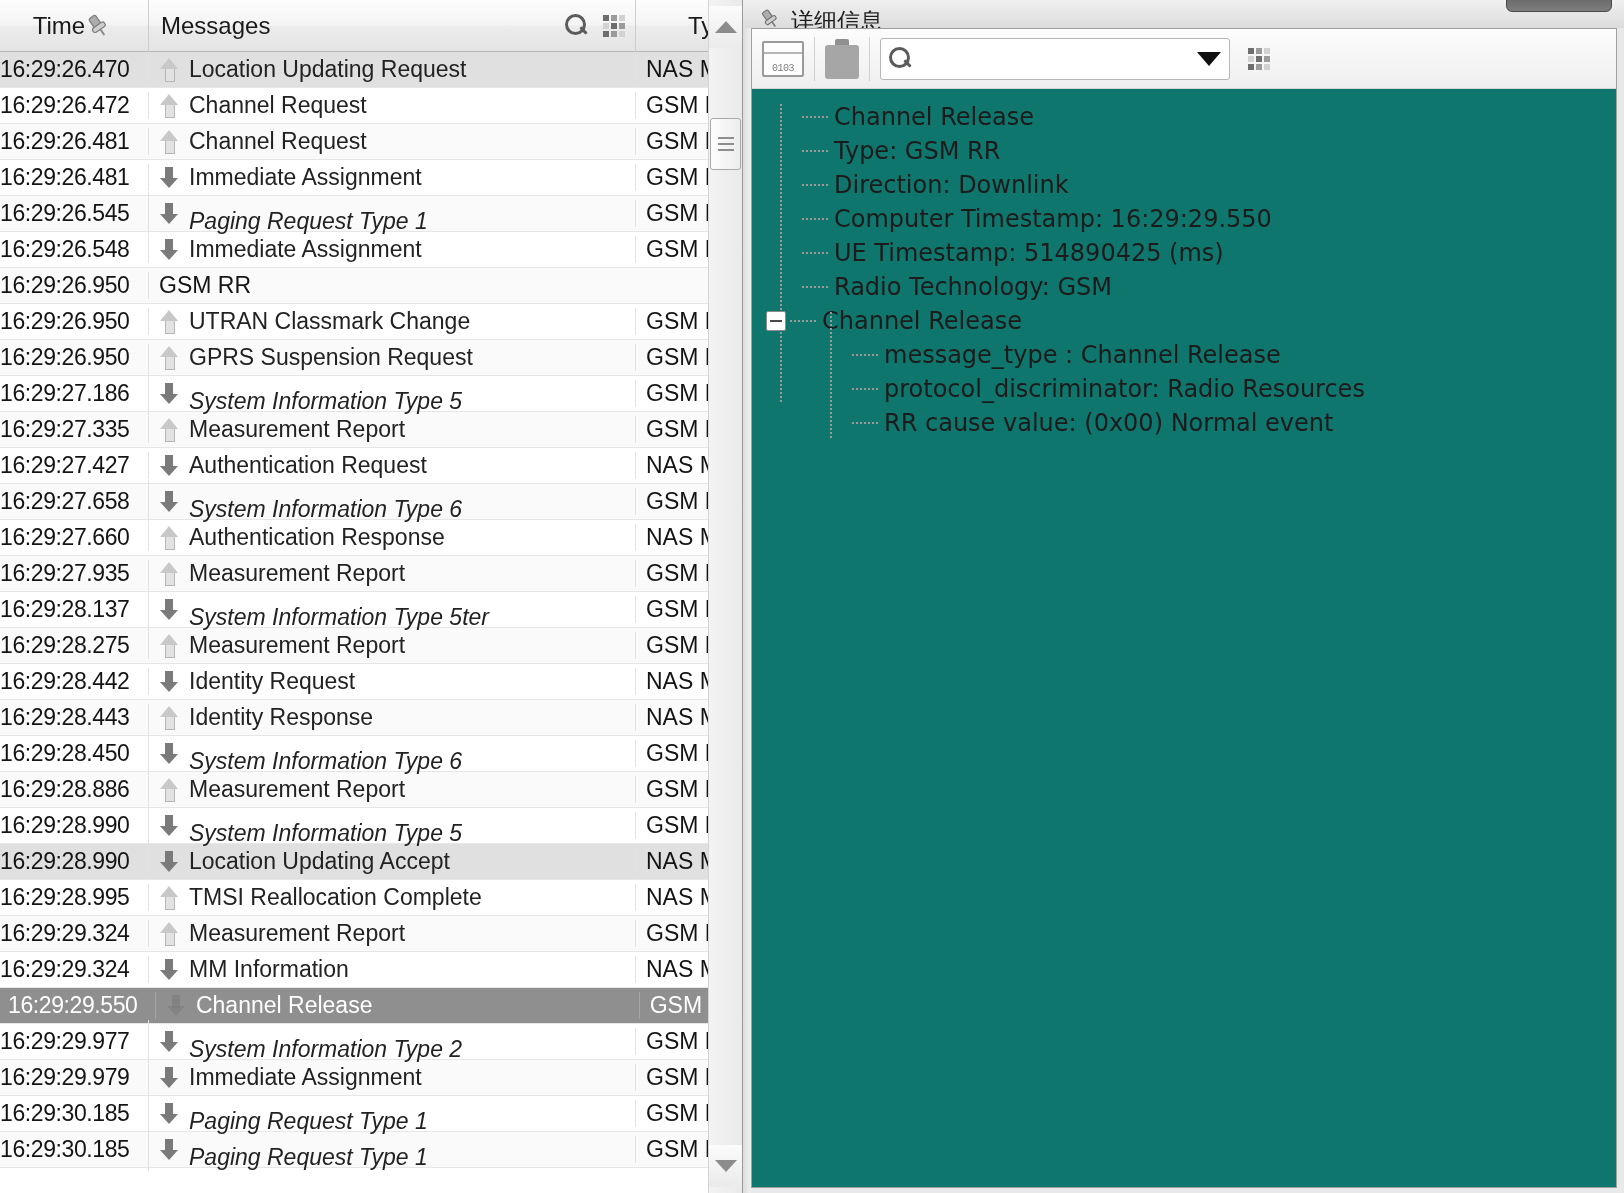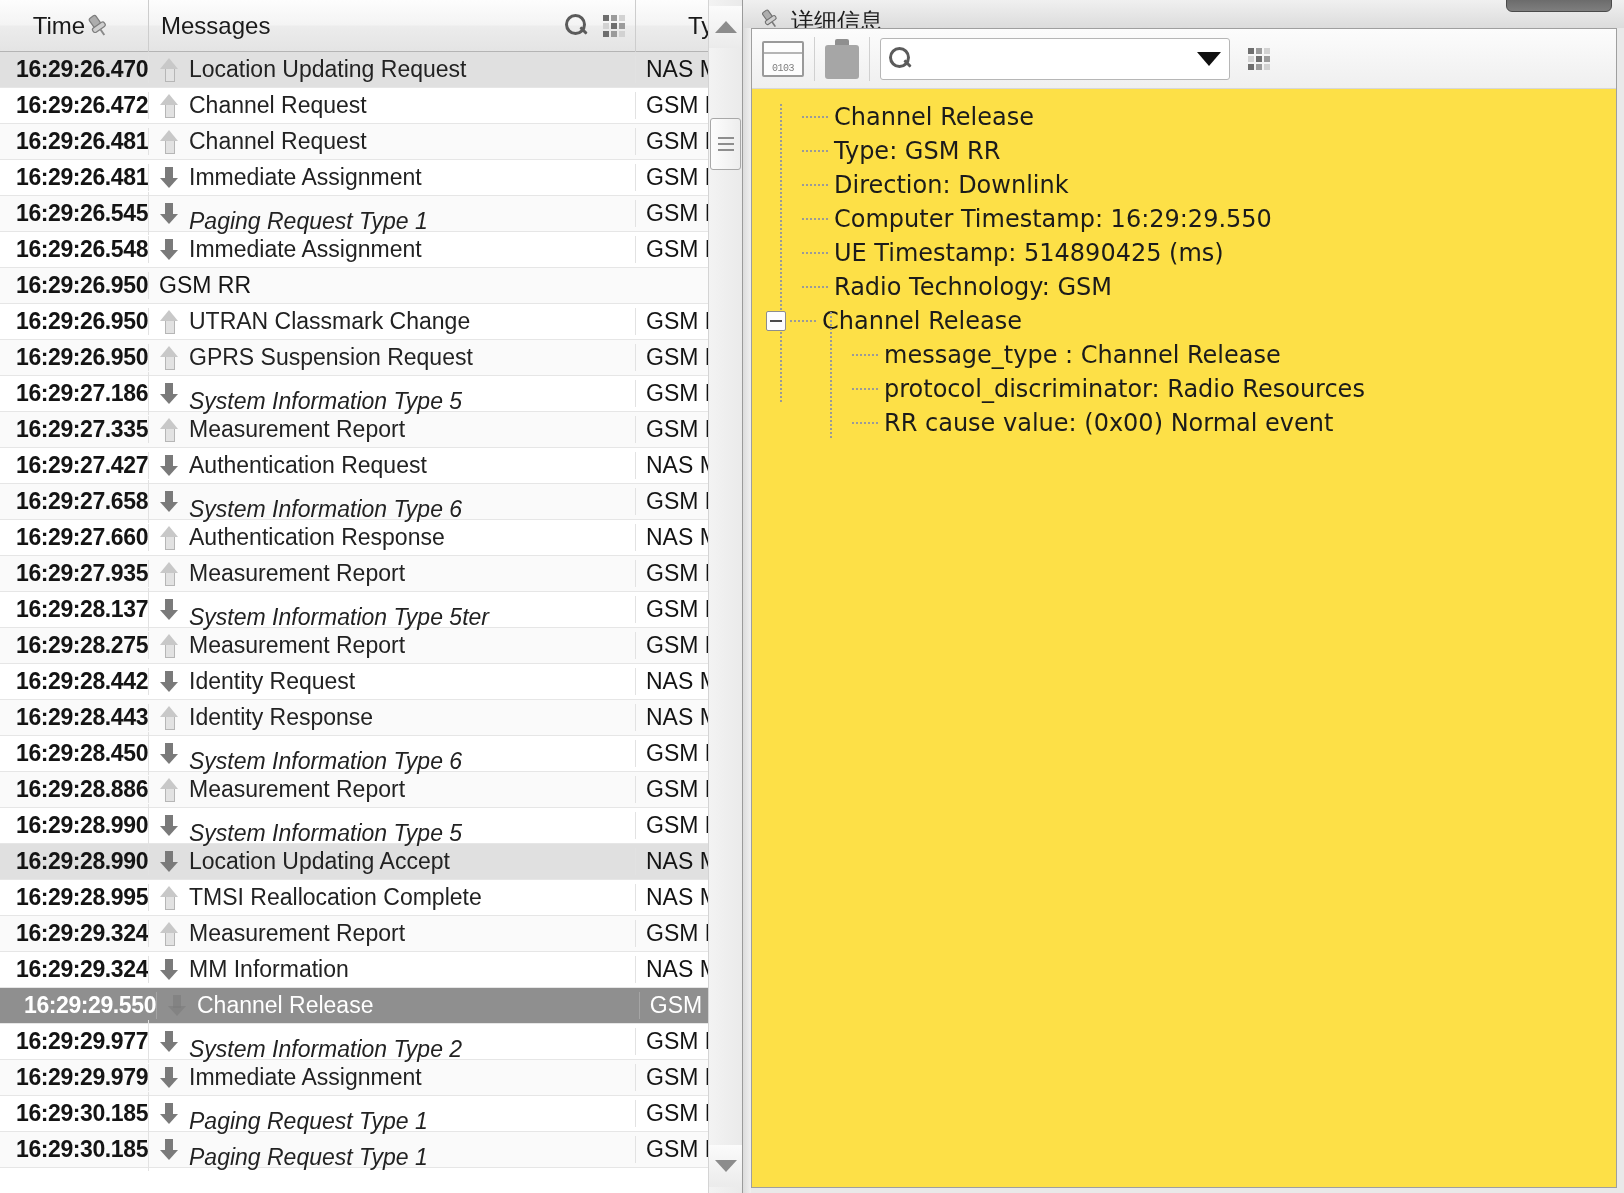--- a/index.html
+++ b/index.html
@@ -65,22 +65,22 @@
     height: 36px;
     border-bottom: 1px solid #e6e6e6;
     font-size: 23px; color: #222222;
     background: #ffffff;
   }
   .row.alt { background: #fafafa; }
   .row.soft { background: #e0e0e0; }
   .row.sel  { background: #8f8f8f; color: #ffffff; }
 
   .c-time {
-    width: 148px; padding-left: 16px; white-space: nowrap;
-    letter-spacing: -0.4px; color: #141414; font-weight: bold;
+    width: 148px; padding-left: 0; white-space: nowrap;
+    letter-spacing: -0.4px; color: #141414;
   }
   .row.sel .c-time { color: #ffffff; margin-left: 8px; }
   .c-msg {
     width: 487px; display: flex; align-items: center; gap: 10px;
     padding-left: 10px; border-left: 1px solid #e2e2e2;
     white-space: nowrap; overflow: hidden;
   }
   .c-type {
     width: 105px; padding-left: 10px; border-left: 1px solid #e2e2e2;
     white-space: nowrap; color: #141414;
@@ -151,21 +151,21 @@
     line-height:1; font-family:"DejaVu Sans", sans-serif;
   }
   #dock-btn {
     position:absolute; right:12px; top:-10px; width:106px; height:22px;
     background: linear-gradient(to bottom,#5d5d5d,#7e7e7e);
     border:1px solid #4a4a4a; border-radius:6px;
   }
 
   #detail-frame {
     position:absolute; left:8px; top:28px; width:866px; height:1160px;
-    background:#fde047; border:1px solid #9f9f9f;
+    background:#0f766e; border:1px solid #9f9f9f;
   }
   #detail-toolbar {
     height:60px; width:100%;
     background: linear-gradient(to bottom,#fcfcfc,#efefef);
     border-bottom:1px solid #d7d7d7;
     display:flex; align-items:center; gap:0; padding:0 10px;
   }
   .tb-sep { width:1px; height:44px; background:#d0d0d0; margin:0 10px; }
 
   .hex-ico {

